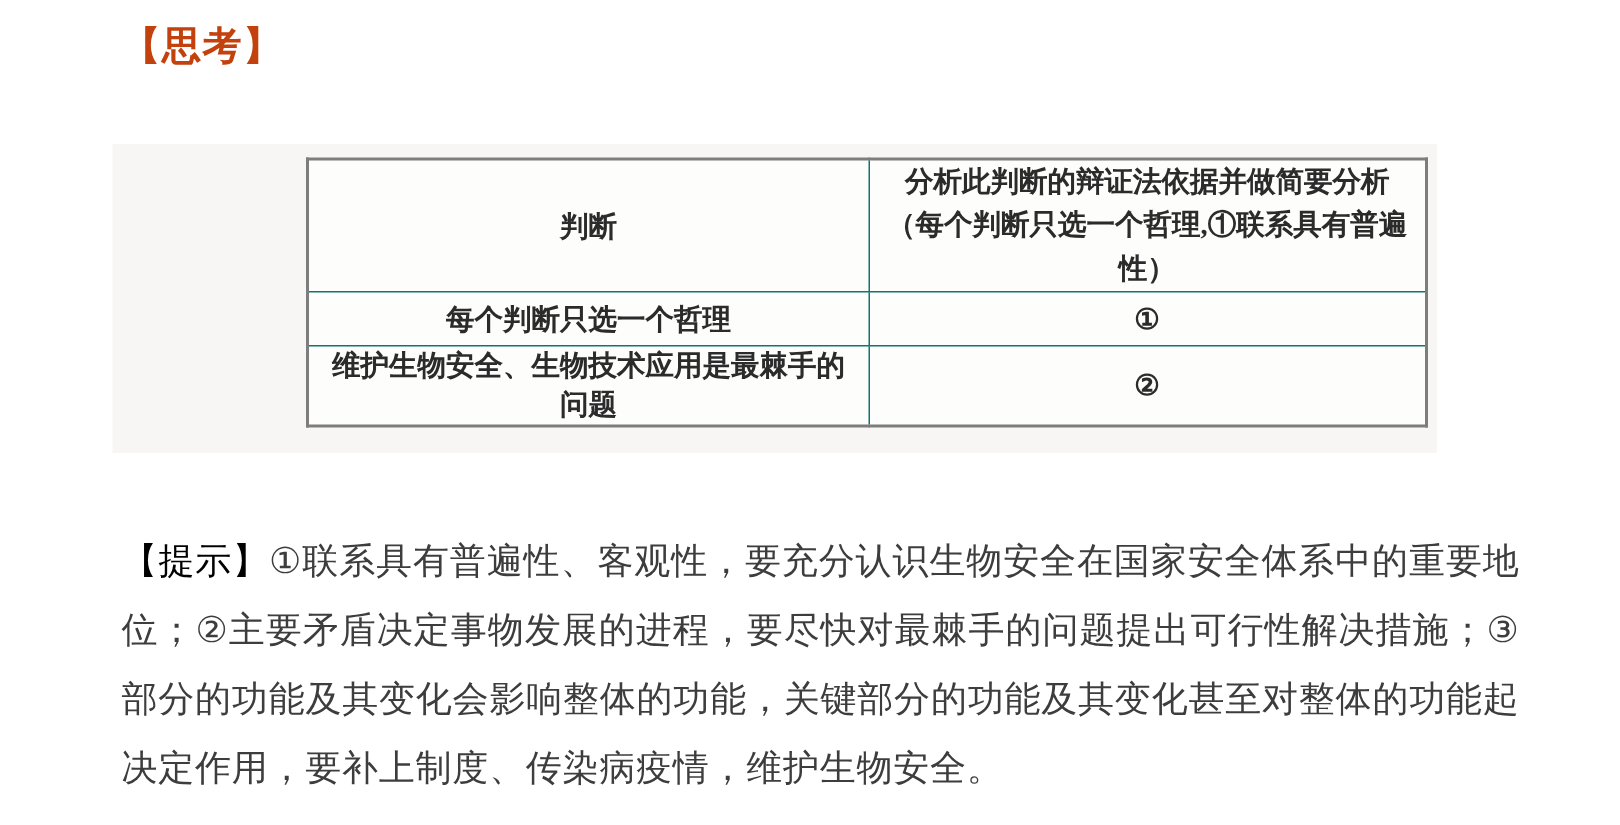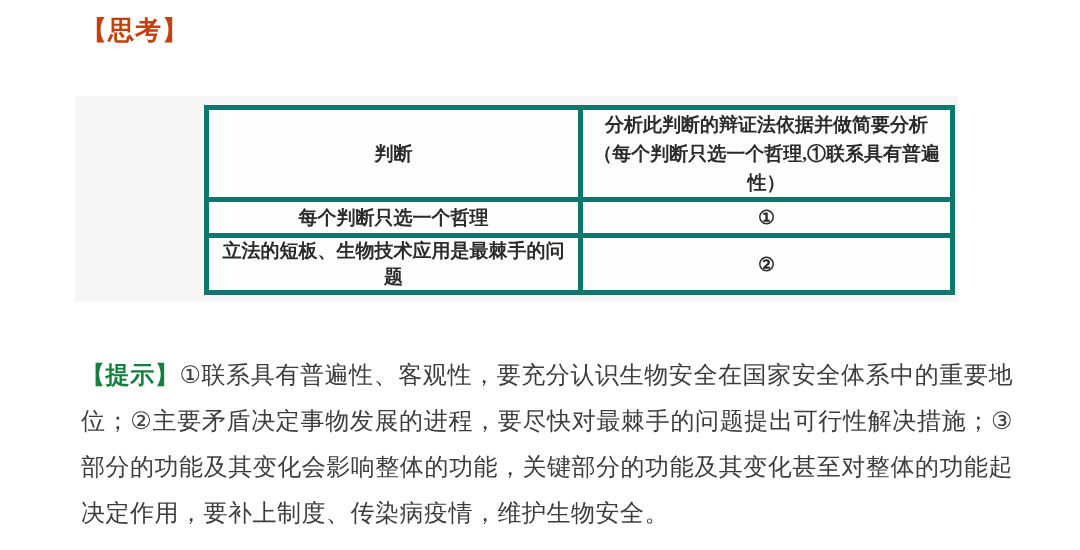--- a/index.html
+++ b/index.html
@@ -37,21 +37,21 @@
     top: 9px;
     border-collapse: collapse;
     background: #fdfdfc;
     table-layout: fixed;
     font-family: "Liberation Serif", "DejaVu Serif", serif;
     color: #2b2b2b;
     border: 2px solid #7d7d7d;
   }
   table.judgment-table th,
   table.judgment-table td {
-    border: 5px solid #0f766e;
+    border: 1px solid #0f766e;
     text-align: center;
     vertical-align: middle;
     padding: 0 6px;
     font-weight: bold;
   }
   .col-judgment { width: 374px; }
   .col-analysis { width: 372px; }
   tr.header-row { height: 78px; }
   tr.data-row { height: 36px; }
   table.judgment-table th {
@@ -69,22 +69,22 @@
     left: 81px;
     top: 352px;
     width: 932px;
     font-size: 24px;
     line-height: 46px;
     color: #3d3d3d;
     text-align: justify;
     letter-spacing: 0.5px;
   }
   .hint-label {
-    color: #15803d;
-    font-weight: bold;
+    color: #000000;
+    font-weight: normal;
   }
 </style>
 </head>
 <body>
 
 <div class="page-title">【思考】</div>
 
 <div class="table-panel">
   <table class="judgment-table">
     <colgroup>
@@ -99,21 +99,21 @@
           <div class="header-line">（每个判断只选一个哲理,①联系具有普遍性）</div>
         </th>
       </tr>
     </thead>
     <tbody>
       <tr class="data-row">
         <td>每个判断只选一个哲理</td>
         <td>①</td>
       </tr>
       <tr class="data-row">
-        <td>立法的短板、生物技术应用是最棘手的问题</td>
+        <td>维护生物安全、生物技术应用是最棘手的问题</td>
         <td>②</td>
       </tr>
     </tbody>
   </table>
 </div>
 
 <div class="hint">
   <span class="hint-label">【提示】</span><span>①联系具有普遍性、客观性，要充分认识生物安全在国家安全体系中的重要地位；②主要矛盾决定事物发展的进程，要尽快对最棘手的问题提出可行性解决措施；③部分的功能及其变化会影响整体的功能，关键部分的功能及其变化甚至对整体的功能起决定作用，要补上制度、传染病疫情，维护生物安全。</span>
 </div>
 

